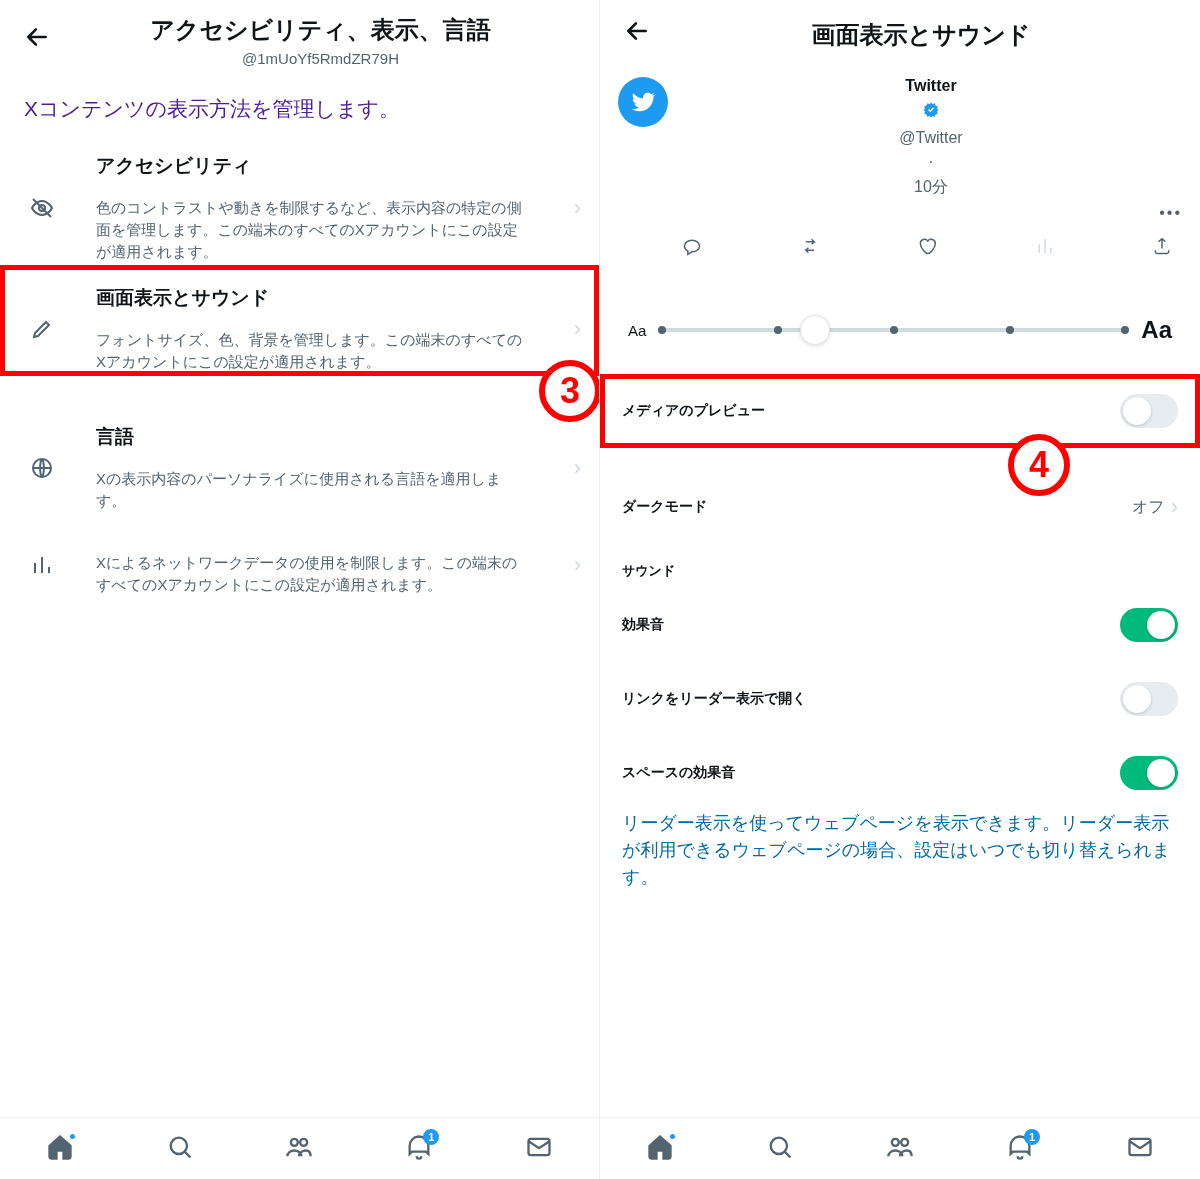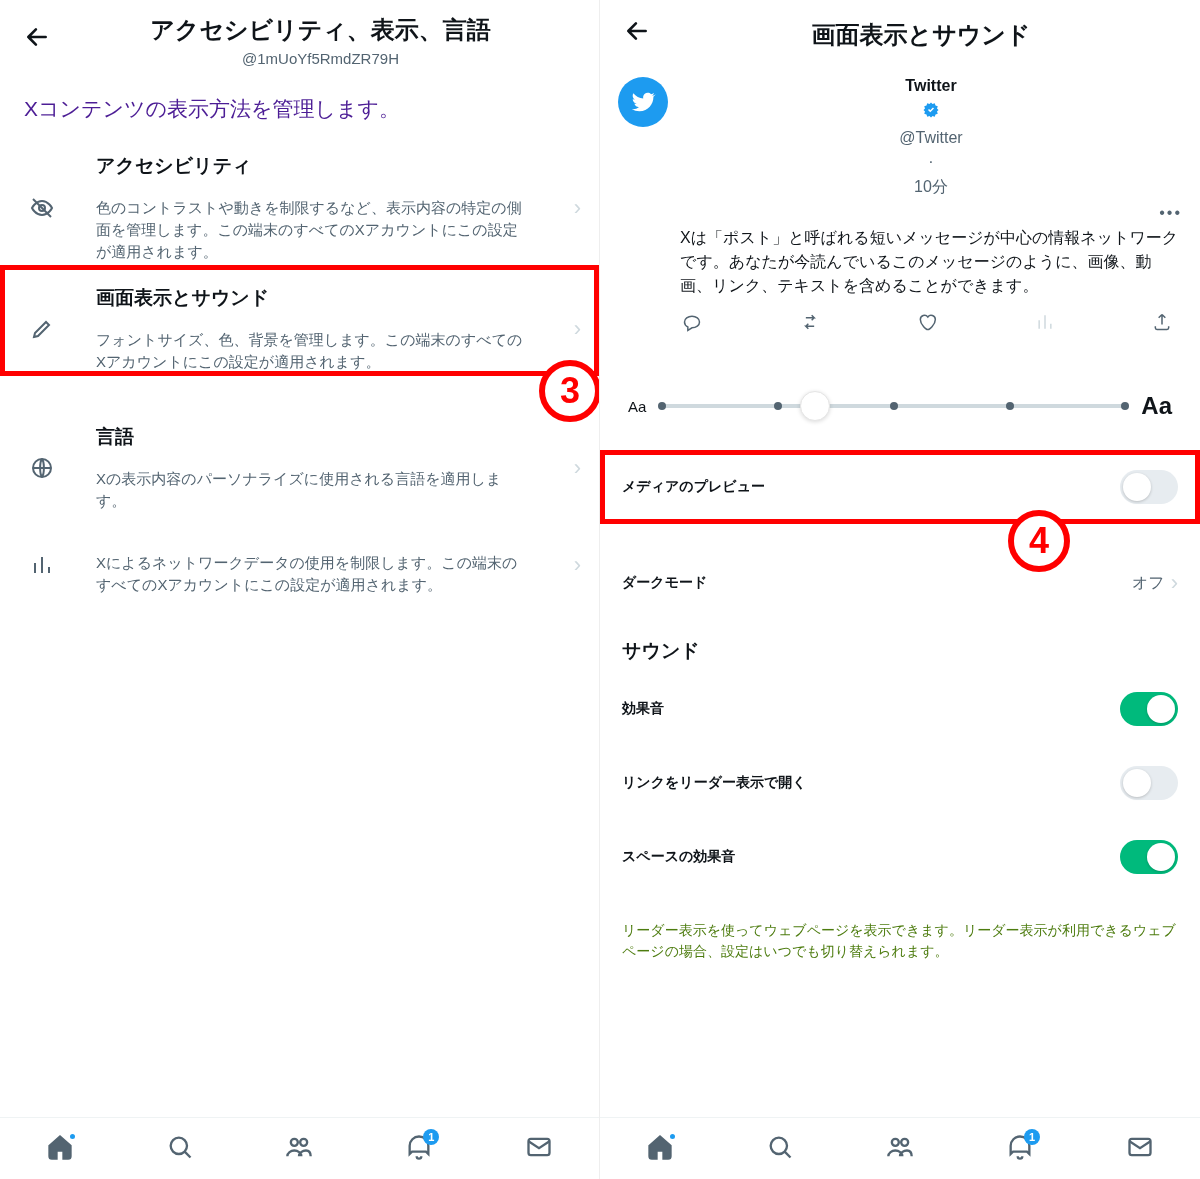--- a/index.html
+++ b/index.html
@@ -45,22 +45,22 @@
   .font-aa-small { font-size:15px; color:#0f1419; }
   .font-aa-large { font-size:24px; font-weight:600; color:#0f1419; }
   .slider { flex:1; position:relative; height:4px; background:#cfd9de; border-radius:2px; }
   .slider .dot { position:absolute; top:50%; width:8px; height:8px; background:#536471; border-radius:50%; transform:translate(-50%,-50%); }
   .slider .dot.d0{left:0%} .slider .dot.d1{left:25%} .slider .dot.d2{left:50%} .slider .dot.d3{left:75%} .slider .dot.d4{left:100%}
   .slider .thumb { position:absolute; top:50%; left:33%; width:30px; height:30px; background:#fff; border:1px solid #e5e5e5; border-radius:50%; transform:translate(-50%,-50%); box-shadow:0 1px 4px rgba(0,0,0,0.15); }
 
   .setting-row { display:flex; align-items:center; justify-content:space-between; padding: 20px 22px; position:relative; }
   .setting-label { font-size:14px; font-weight:700; }
   .setting-value { color:#536471; font-size:16px; display:flex; align-items:center; gap:6px; }
-  .section-head { font-size:19px; font-weight:800; padding: 22px 22px 8px 22px; }
-  .setting-sub { font-size:14px; color:#4d7c0f; padding: 0 22px 16px 22px; line-height:1.5;margin-top:26px; }
+  .section-head { font-size:13px; font-weight:800; padding: 22px 22px 8px 22px; }
+  .setting-sub { font-size:18px; color:#0369a1; padding: 0 22px 16px 22px; line-height:1.5; }
 
   .toggle { width:58px; height:34px; border-radius:17px; position:relative; }
   .toggle.off { background:#e7ecf0; }
   .toggle.on { background:#00ba7c; }
   .toggle .knob { position:absolute; top:3px; width:28px; height:28px; background:#fff; border-radius:50%; box-shadow:0 1px 3px rgba(0,0,0,0.2); }
   .toggle.off .knob { left:3px; }
   .toggle.on .knob { right:3px; }
 
   .tabbar { display:flex; justify-content:space-around; align-items:center; height:62px; border-top:1px solid #eff3f4; }
   .tabbar .tab { position:relative; }
@@ -191,21 +191,20 @@
         <div class="tweet-head">
           <span class="tweet-name">Twitter</span>
           <span class="verified"><svg viewBox="0 0 24 24">
                 <path d="M12 2l2 2 3-1 1 3 3 1-1 3 2 2-2 2 1 3-3 1-1 3-3-1-2 2-2-2-3 1-1-3-3-1 1-3-2-2 2-2-1-3 3-1 1-3 3 1 2-2zm-1 13l5-5-1.4-1.4L11 12.2 9.4 10.6 8 12l3 3z"></path>
               </svg></span>
           <span class="tweet-handle">@Twitter</span>
           <span class="tweet-handle">·</span>
           <span class="tweet-time">10分</span>
           <span class="tweet-more">•••</span>
         </div>
-        <div class="tweet-text">Xは「ポスト」と呼ばれる短いメッセージが中心の情報ネットワークです。あなたが今読んでいるこのメッセージのように、画像、動画、リンク、テキストを含めることができます。</div>
         <div class="tweet-actions">
           <span class="act"><svg viewBox="0 0 24 24">
                 <path d="M21 12c0 4-4 7-9 7l-5 3v-4c-2-1-4-3-4-6 0-4 4-7 9-7s9 3 9 7z"></path>
               </svg></span>
           <span class="act"><svg viewBox="0 0 24 24">
                 <path d="M7 7h10l-3-3m3 3l-3 3M17 17H7l3 3m-3-3l3-3"></path>
               </svg></span>
           <span class="act"><svg viewBox="0 0 24 24">
                 <path d="M12 21s-8-5-8-12a5 5 0 019-3 5 5 0 019 3c0 7-8 12-8 12z"></path>
               </svg></span>

